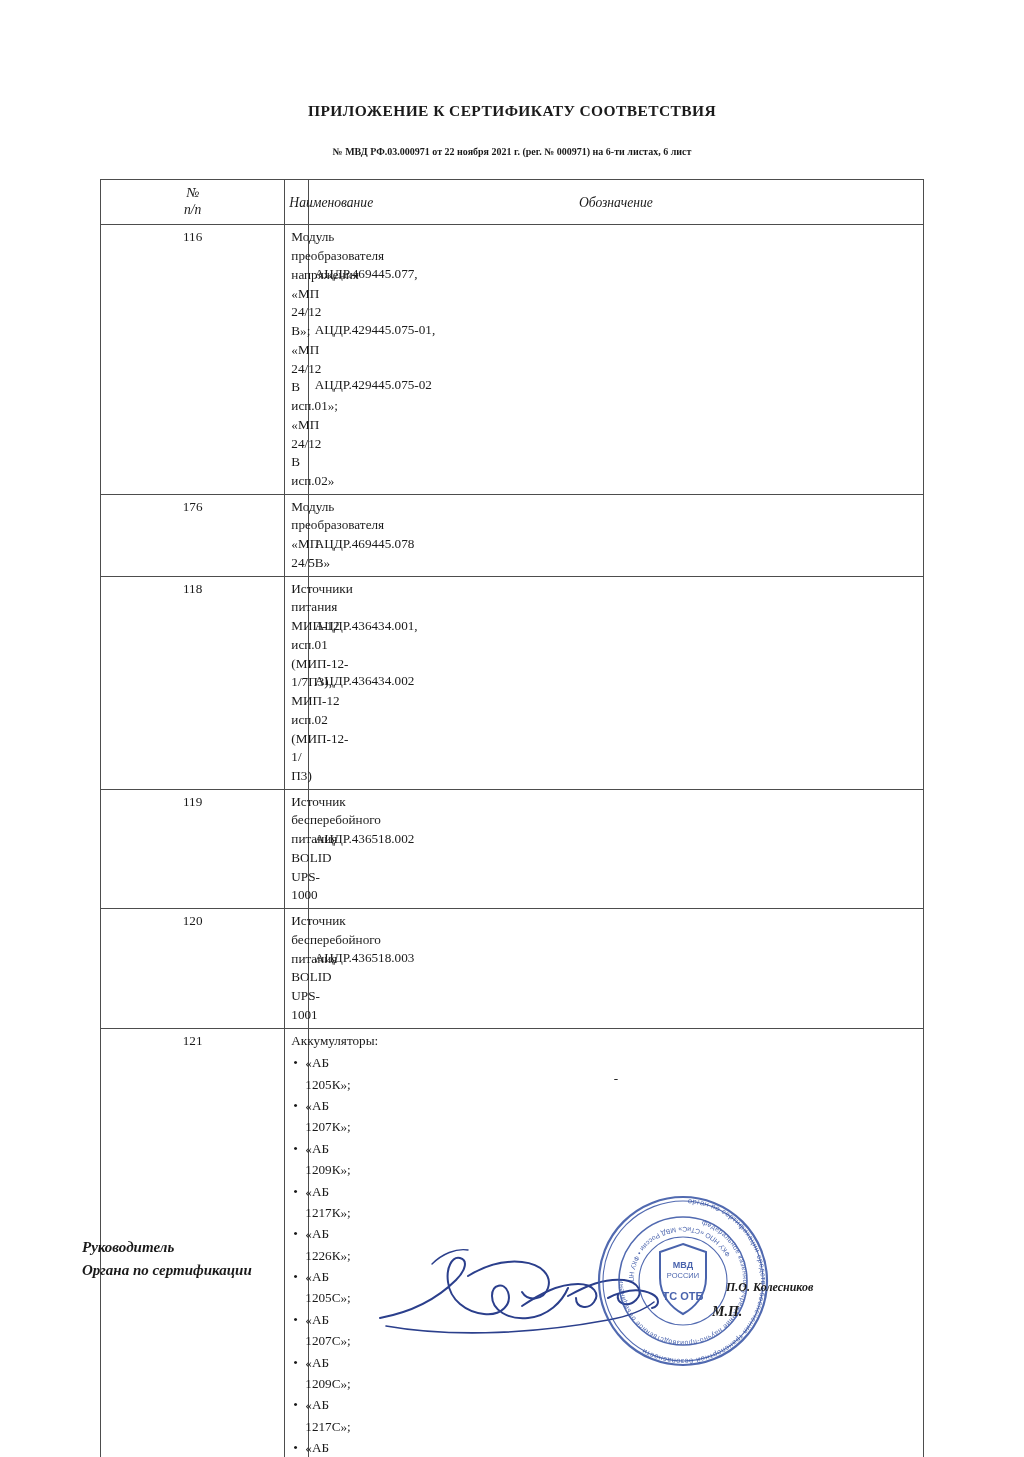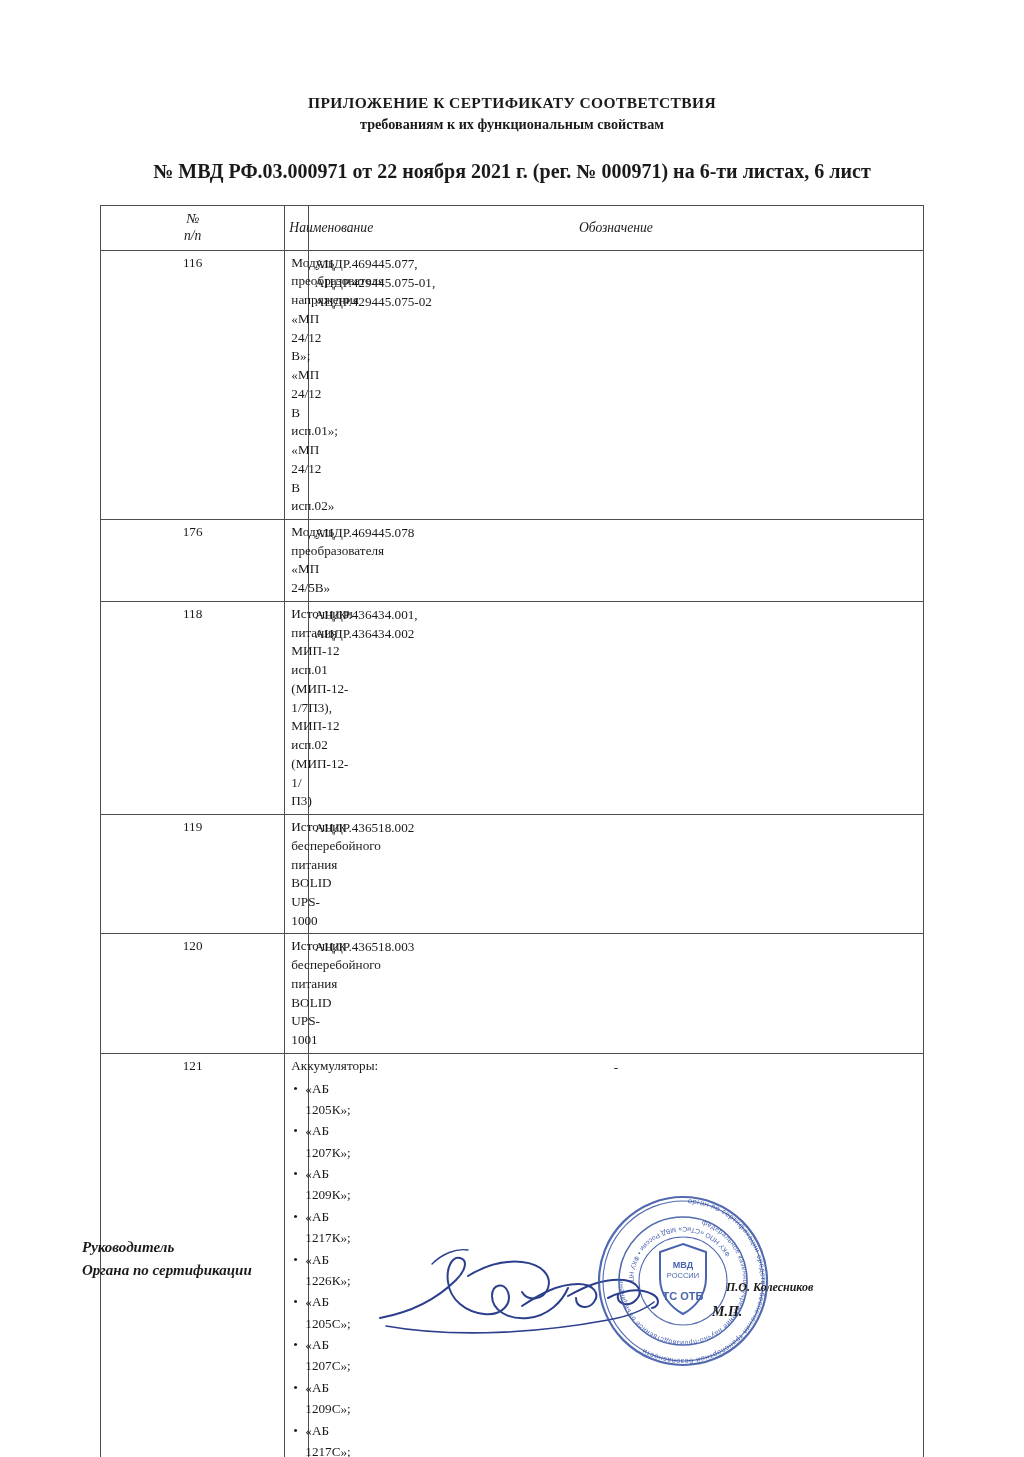--- a/index.html
+++ b/index.html
@@ -11,42 +11,42 @@
     width: 1024px;
     height: 1457px;
     position: relative;
     font-family: "Liberation Serif", "DejaVu Serif", serif;
     color: #1a1a1a;
     overflow: hidden;
   }
   .page {
     position: absolute;
     inset: 0;
-    padding: 0;
+    padding: 8px;
   }
   
   .header {
     text-align: center;
     margin-top: 92px;
   }
   .header .line1 {
     font-size: 15.5px;
     font-weight: bold;
     letter-spacing: 0.4px;
     line-height: 1.45;
   }
   .header .line2,
   .header .line3 {
     font-size: 14.2px;
     font-weight: bold;
     line-height: 1.5;
   }
   .cert-line {
     text-align: center;
-    font-size: 20px;
+    font-size: 10px;
     font-weight: bold;
     margin-top: 24px;
   }
   
   .table-wrap {
     margin: 22px auto 0 auto;
     width: 824px;
   }
   table.main {
     border-collapse: collapse;
@@ -96,21 +96,21 @@
     position: relative;
     line-height: 1.62;
     font-size: 13.2px;
   }
   .batt-list li::before {
     content: "•";
     position: absolute;
     left: -12px;
     top: 0;
   }
-  .desig-multi div { line-height: 1.45; }
+  .desig-multi div { line-height: 1.45; margin-top: 36px; }
   
   .sign-area {
     position: absolute;
     left: 0;
     right: 0;
     top: 1228px;
     height: 160px;
   }
   .sign-title {
     position: absolute;
@@ -153,21 +153,20 @@
   }
   .stamp svg { display: block; }
 </style>
 </head>
 <body>
 
 <div class="page">
 
   <div class="header">
     <div class="line1">ПРИЛОЖЕНИЕ К СЕРТИФИКАТУ СООТВЕТСТВИЯ</div>
-    <div class="line3">требованиям к их функциональным свойствам</div>
   </div>
   <div class="cert-line">№ МВД РФ.03.000971 от 22 ноября 2021 г. (рег. № 000971) на 6-ти листах, 6 лист</div>
 
   <div class="table-wrap">
     <table class="main">
       <thead>
         <tr>
           <th class="col-num">
             <div class="nm-head">№</div>
             <div class="nm-head">п/п</div>

